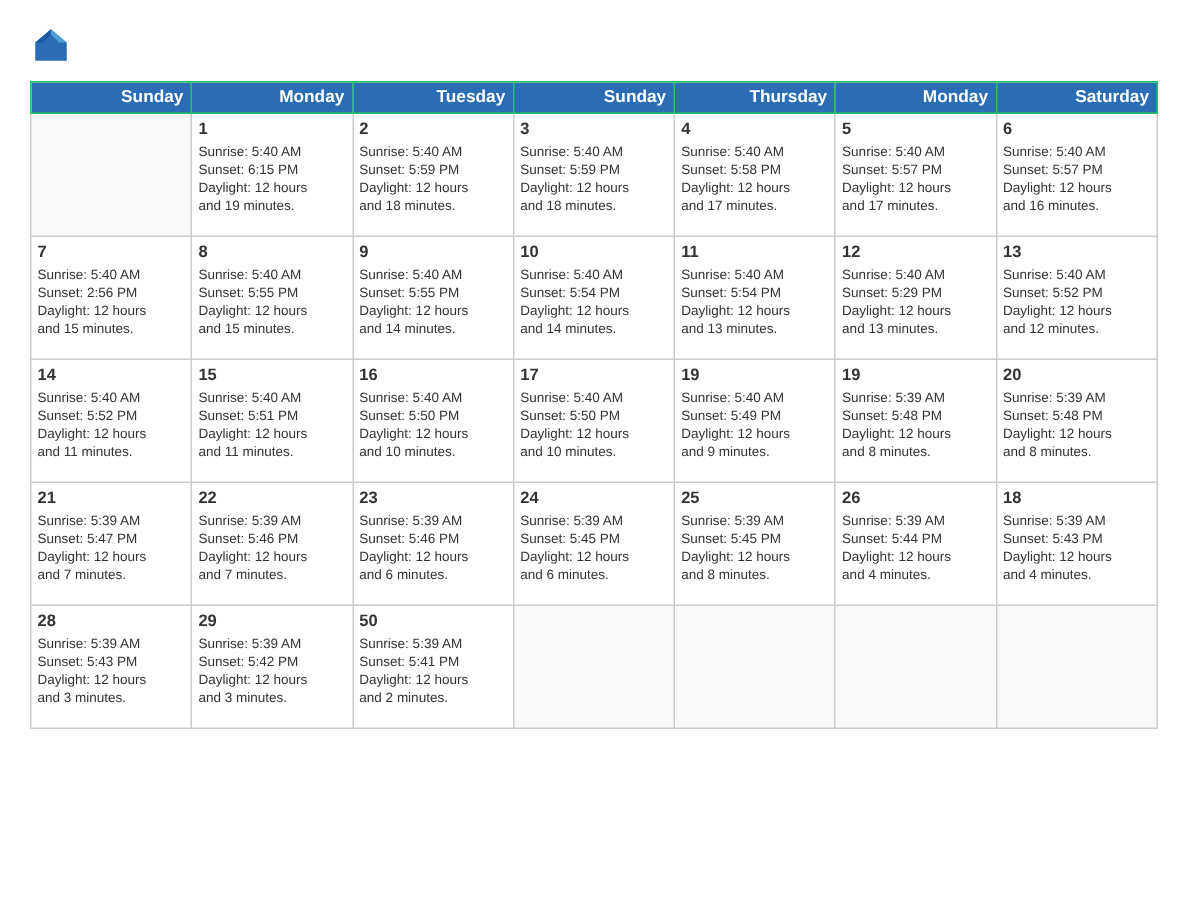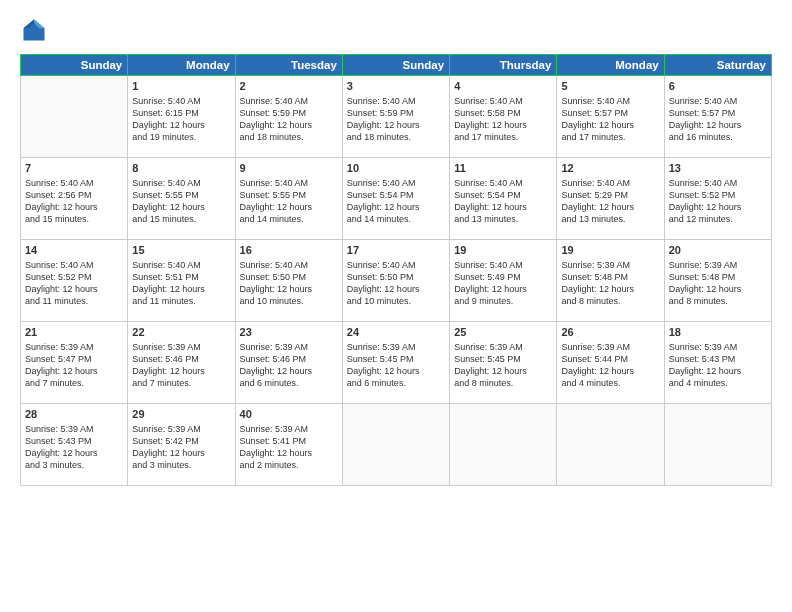--- a/index.html
+++ b/index.html
@@ -338,21 +338,21 @@
             <div>and 3 minutes.</div>
           </td>
           <td>
             <span class="day-num">29</span>
             <div>Sunrise: 5:39 AM</div>
             <div>Sunset: 5:42 PM</div>
             <div>Daylight: 12 hours</div>
             <div>and 3 minutes.</div>
           </td>
           <td>
-            <span class="day-num">40</span>
+            <span class="day-num">50</span>
             <div>Sunrise: 5:39 AM</div>
             <div>Sunset: 5:41 PM</div>
             <div>Daylight: 12 hours</div>
             <div>and 2 minutes.</div>
           </td>
           <td class="empty-cell"></td>
           <td class="empty-cell"></td>
           <td class="empty-cell"></td>
           <td class="empty-cell"></td>
         </tr>

